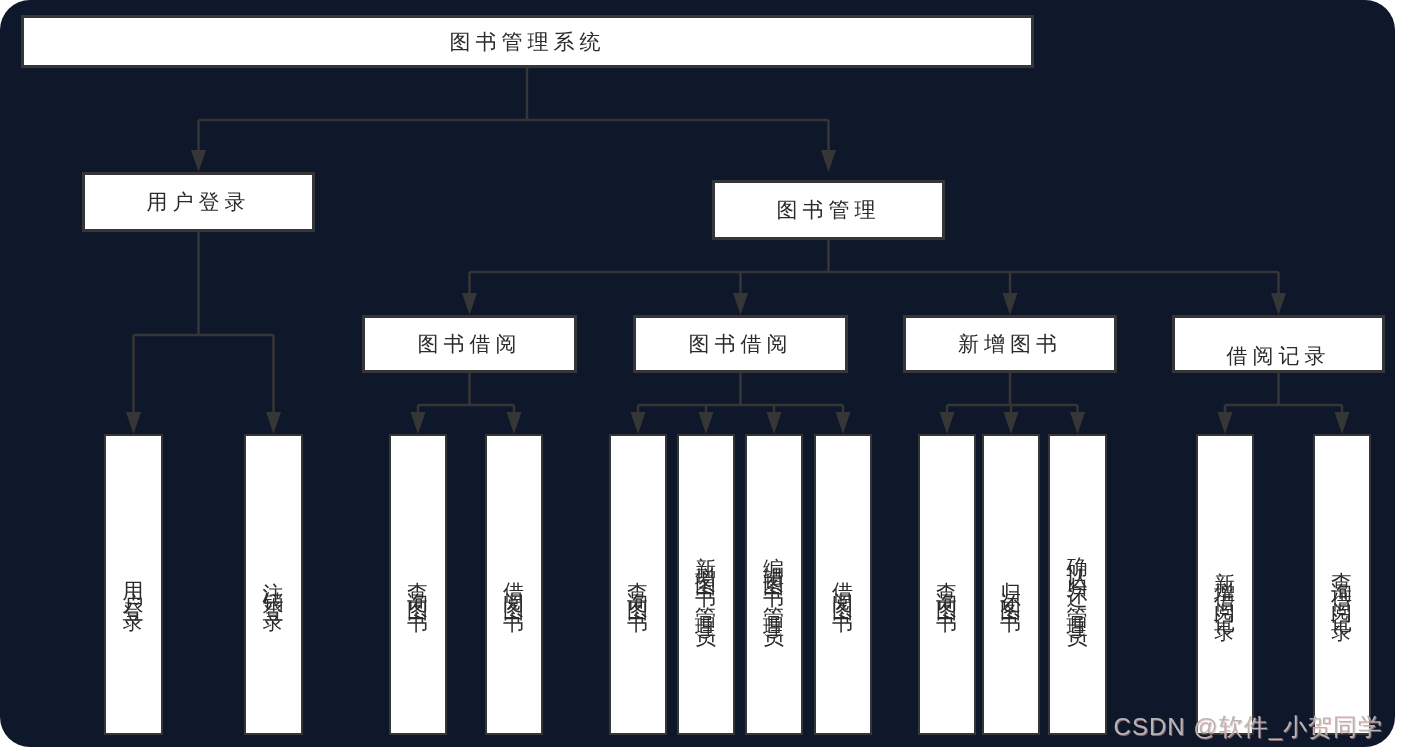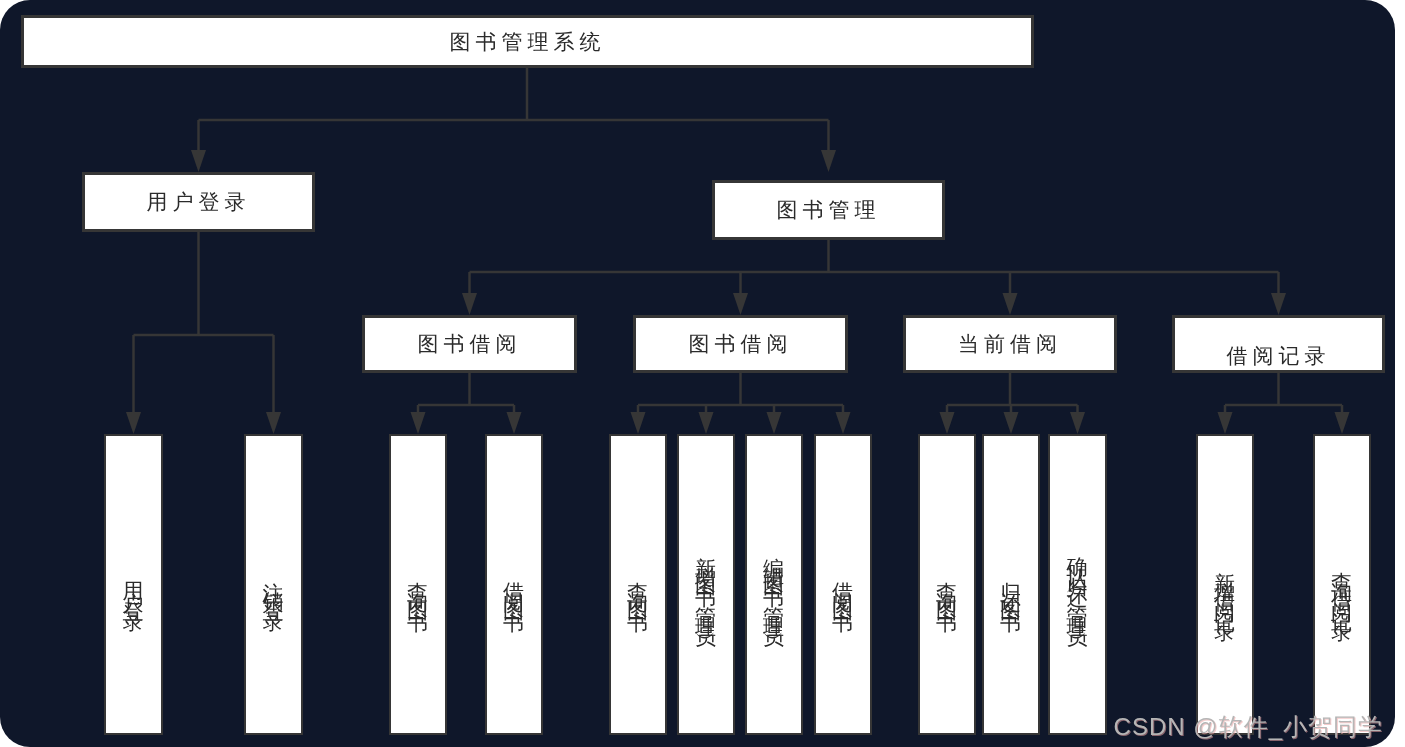--- a/index.html
+++ b/index.html
@@ -103,21 +103,21 @@
     <span>图书管理</span>
   </div>
 
   <div class="node h" style="left:362px; top:315px; width:215px; height:58px;">
     <span>图书借阅</span>
   </div>
   <div class="node h" style="left:633px; top:315px; width:215px; height:58px;">
     <span>图书借阅</span>
   </div>
   <div class="node h" style="left:903px; top:315px; width:214px; height:58px;">
-    <span>当前借阅</span>
+    <span>新增图书</span>
   </div>
   <div class="node h" style="left:1172px; top:315px; width:213px; height:58px;align-items:flex-end;">
     <span>借阅记录</span>
   </div>
 
   <div class="node leaf" style="left:104px; top:434px; width:59px; height:301px;">
     <span>用户登录</span>
   </div>
   <div class="node leaf" style="left:244px; top:434px; width:59px; height:301px;">
     <span>注销登录</span>

